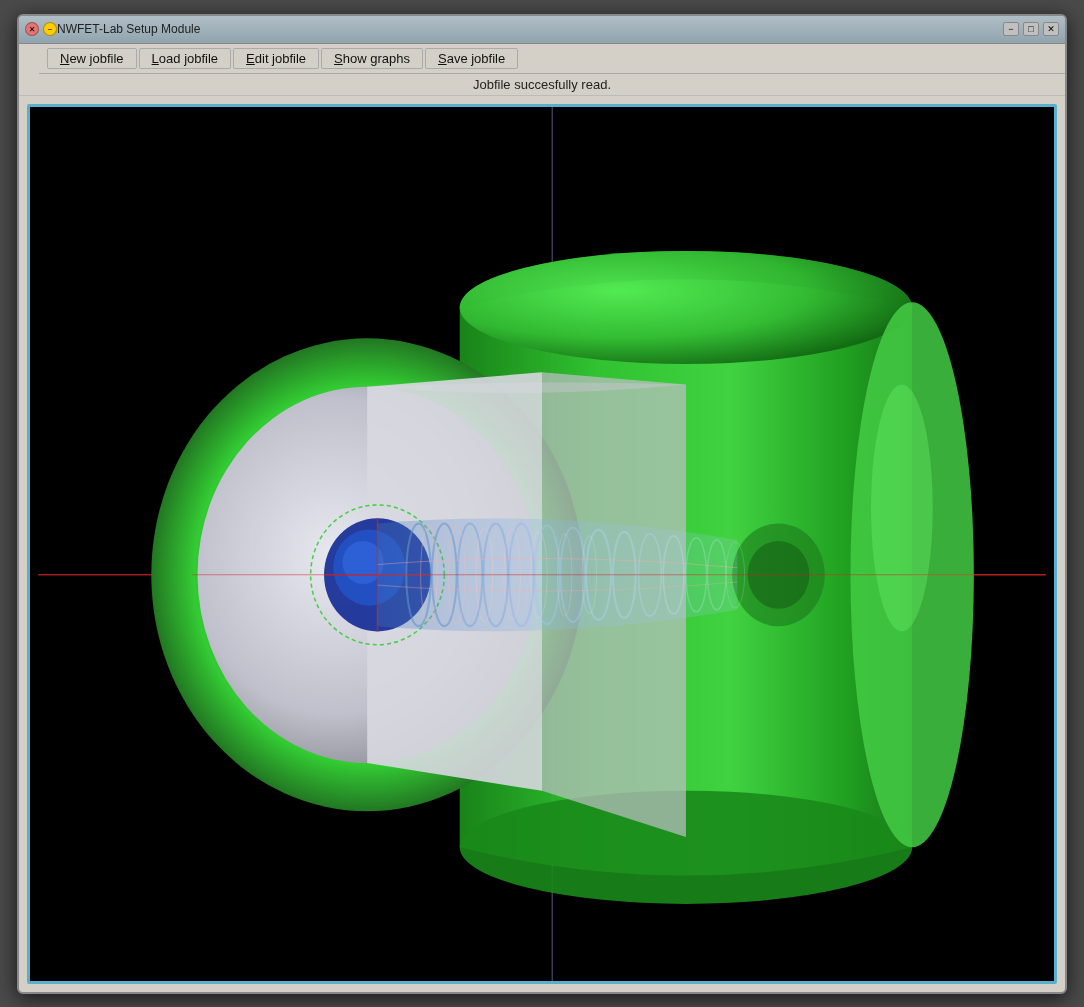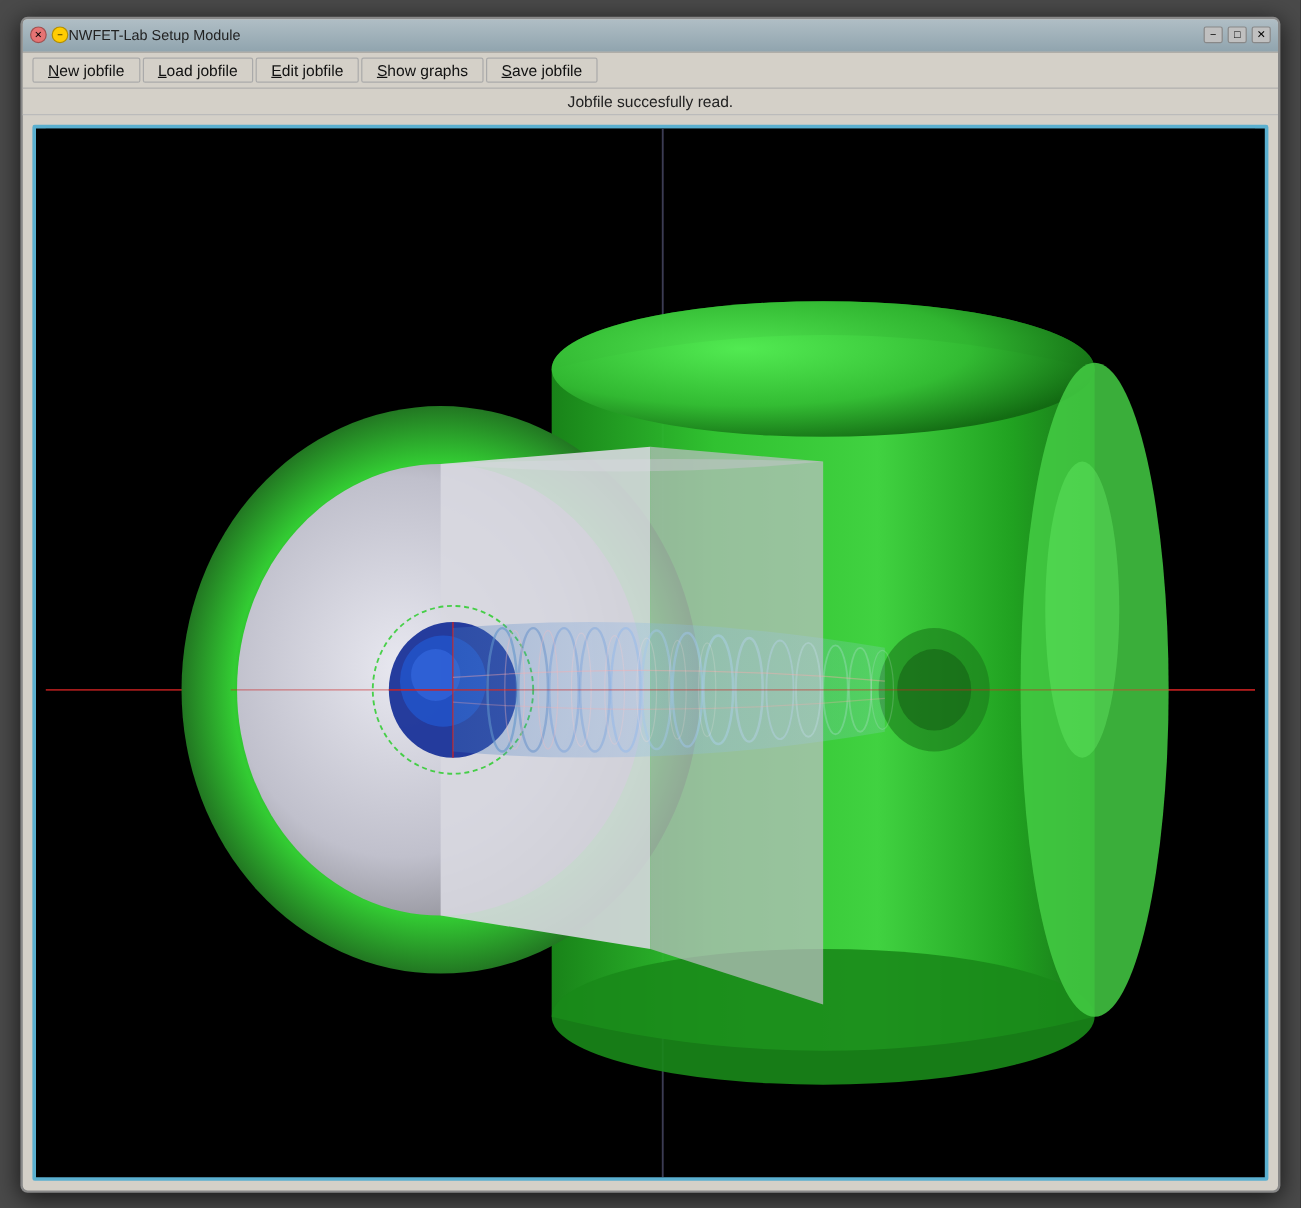--- a/index.html
+++ b/index.html
@@ -87,20 +87,21 @@
     }
 
     
     .menu-bar {
       display: flex;
       align-items: flex-end;
       padding: 4px 8px;
       gap: 2px;
       background: #d4d0c8;
       border-bottom: 1px solid #aaa;
+      margin-left: 20px;
     }
 
     .menu-btn {
       padding: 2px 12px;
       font-size: 13px;
       border: 1px solid #aaa;
       background: #d4d0c8;
       cursor: pointer;
       border-radius: 2px;
       color: #111;

